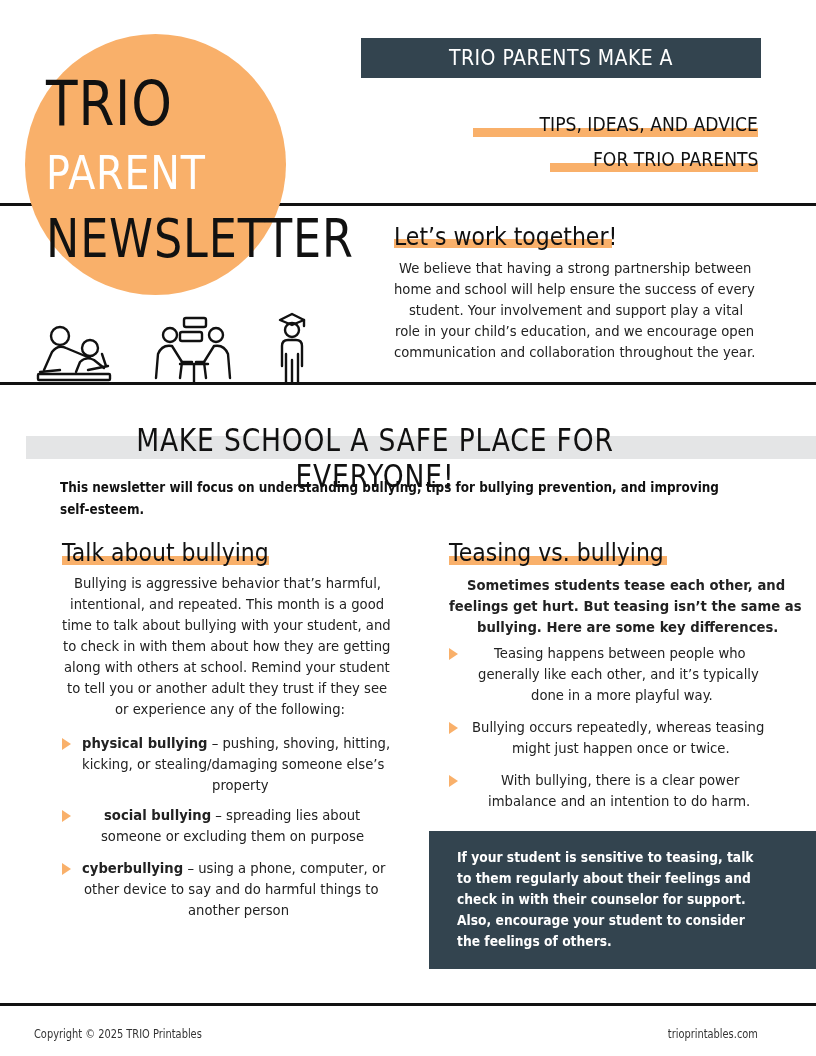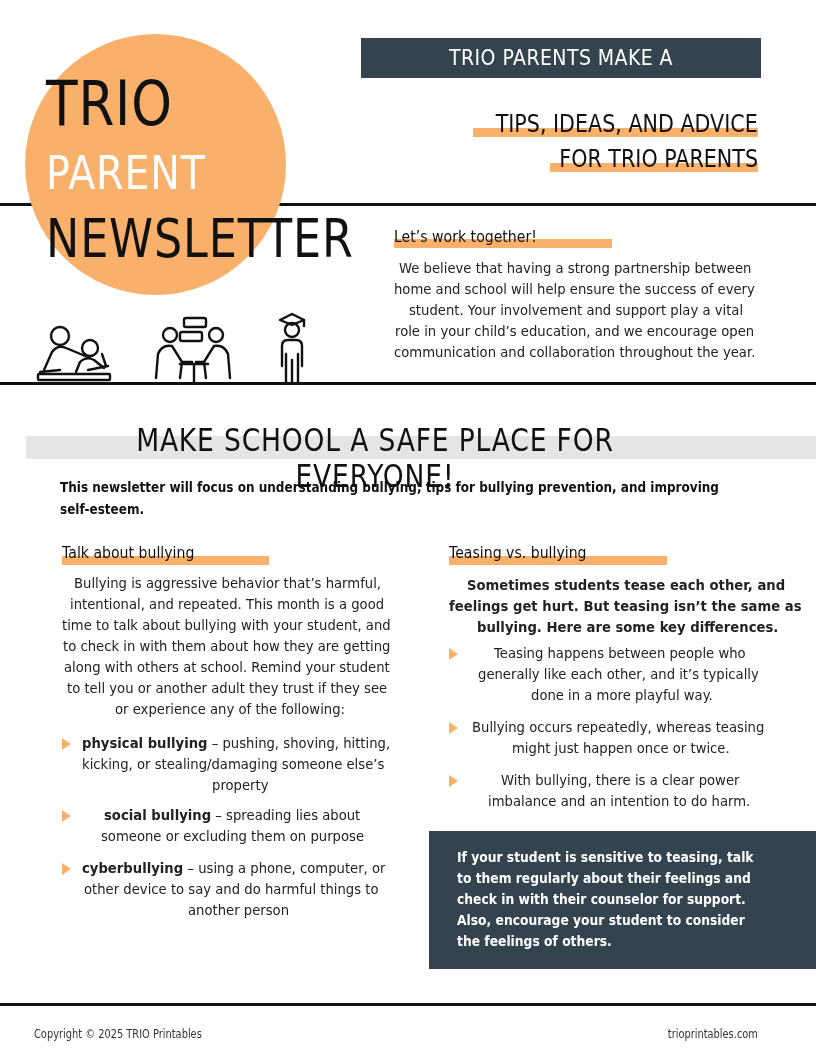--- a/index.html
+++ b/index.html
@@ -11,26 +11,26 @@
   .line-top { top:203px; z-index:1; }
   .line-mid { top:382px; }
   .line-bottom { top:1003px; height:3px; }
   .title { z-index:3; left:46px; font-family:"DejaVu Sans", sans-serif; font-weight:400; line-height:1; letter-spacing:1px; }
   .title-trio { top:72px; font-size:63px; color:#111; transform:scaleX(0.82); transform-origin:left; }
   .title-parent { top:150px; font-size:46px; color:#ffffff; transform:scaleX(0.86); transform-origin:left; }
   .title-news { top:212px; font-size:53px; color:#111; transform:scaleX(0.84); transform-origin:left; }
   .banner-dark { left:361px; top:38px; width:400px; height:40px; background:#33444F; color:#fff;
          font-family:"DejaVu Sans", sans-serif; font-size:22px; line-height:40px; text-align:center; }
   .banner-dark span { display:inline-block; transform:scaleX(0.86); letter-spacing:0.5px; }
-  .tips { right:58px; font-family:"DejaVu Sans", sans-serif; font-size:24px; line-height:26px; text-align:right; }
+  .tips { right:58px; font-family:"DejaVu Sans", sans-serif; font-size:20px; line-height:26px; text-align:right; }
   .tips span { display:inline-block; transform:scaleX(0.86); transform-origin:right; }
   .hl { position:absolute; height:9px; background:#F9B06A; z-index:0; }
   .tips-1 { top:111px; }
   .tips-2 { top:146px; }
-  .h2 { font-family:"DejaVu Sans", sans-serif; font-size:16px; line-height:30px; color:#111; z-index:1; }
+  .h2 { font-family:"DejaVu Sans", sans-serif; font-size:25px; line-height:30px; color:#111; z-index:1; }
   .h2 span { display:inline-block; transform:scaleX(0.88); transform-origin:left; position:relative; z-index:1; }
   .body-text { font-family:"DejaVu Sans", sans-serif; font-size:14.2px; line-height:21px; color:#222;text-align:center; }
   .body-text span.t { display:inline-block; transform:scaleX(0.93); transform-origin:left; white-space:nowrap; }
   .illus { left:32px; top:308px; width:300px; height:76px; }
   .gray-band { left:26px; top:436px; width:790px; height:23px; background:#E4E5E6; }
   .main-heading { left:62px; top:422px; font-family:"DejaVu Sans", sans-serif; font-size:32px; line-height:36px; color:#111;text-align:center; }
   .main-heading span { display:inline-block; transform:scaleX(0.83); transform-origin:left; letter-spacing:1px; }
   .intro { left:60px; top:476px; font-family:"DejaVu Sans", sans-serif; font-size:14px; font-weight:bold; line-height:22px; color:#111; }
   .intro span { display:block; transform:scaleX(0.86); transform-origin:left; white-space:nowrap; }
   .bullets { list-style:none; margin:0; padding:0; }

